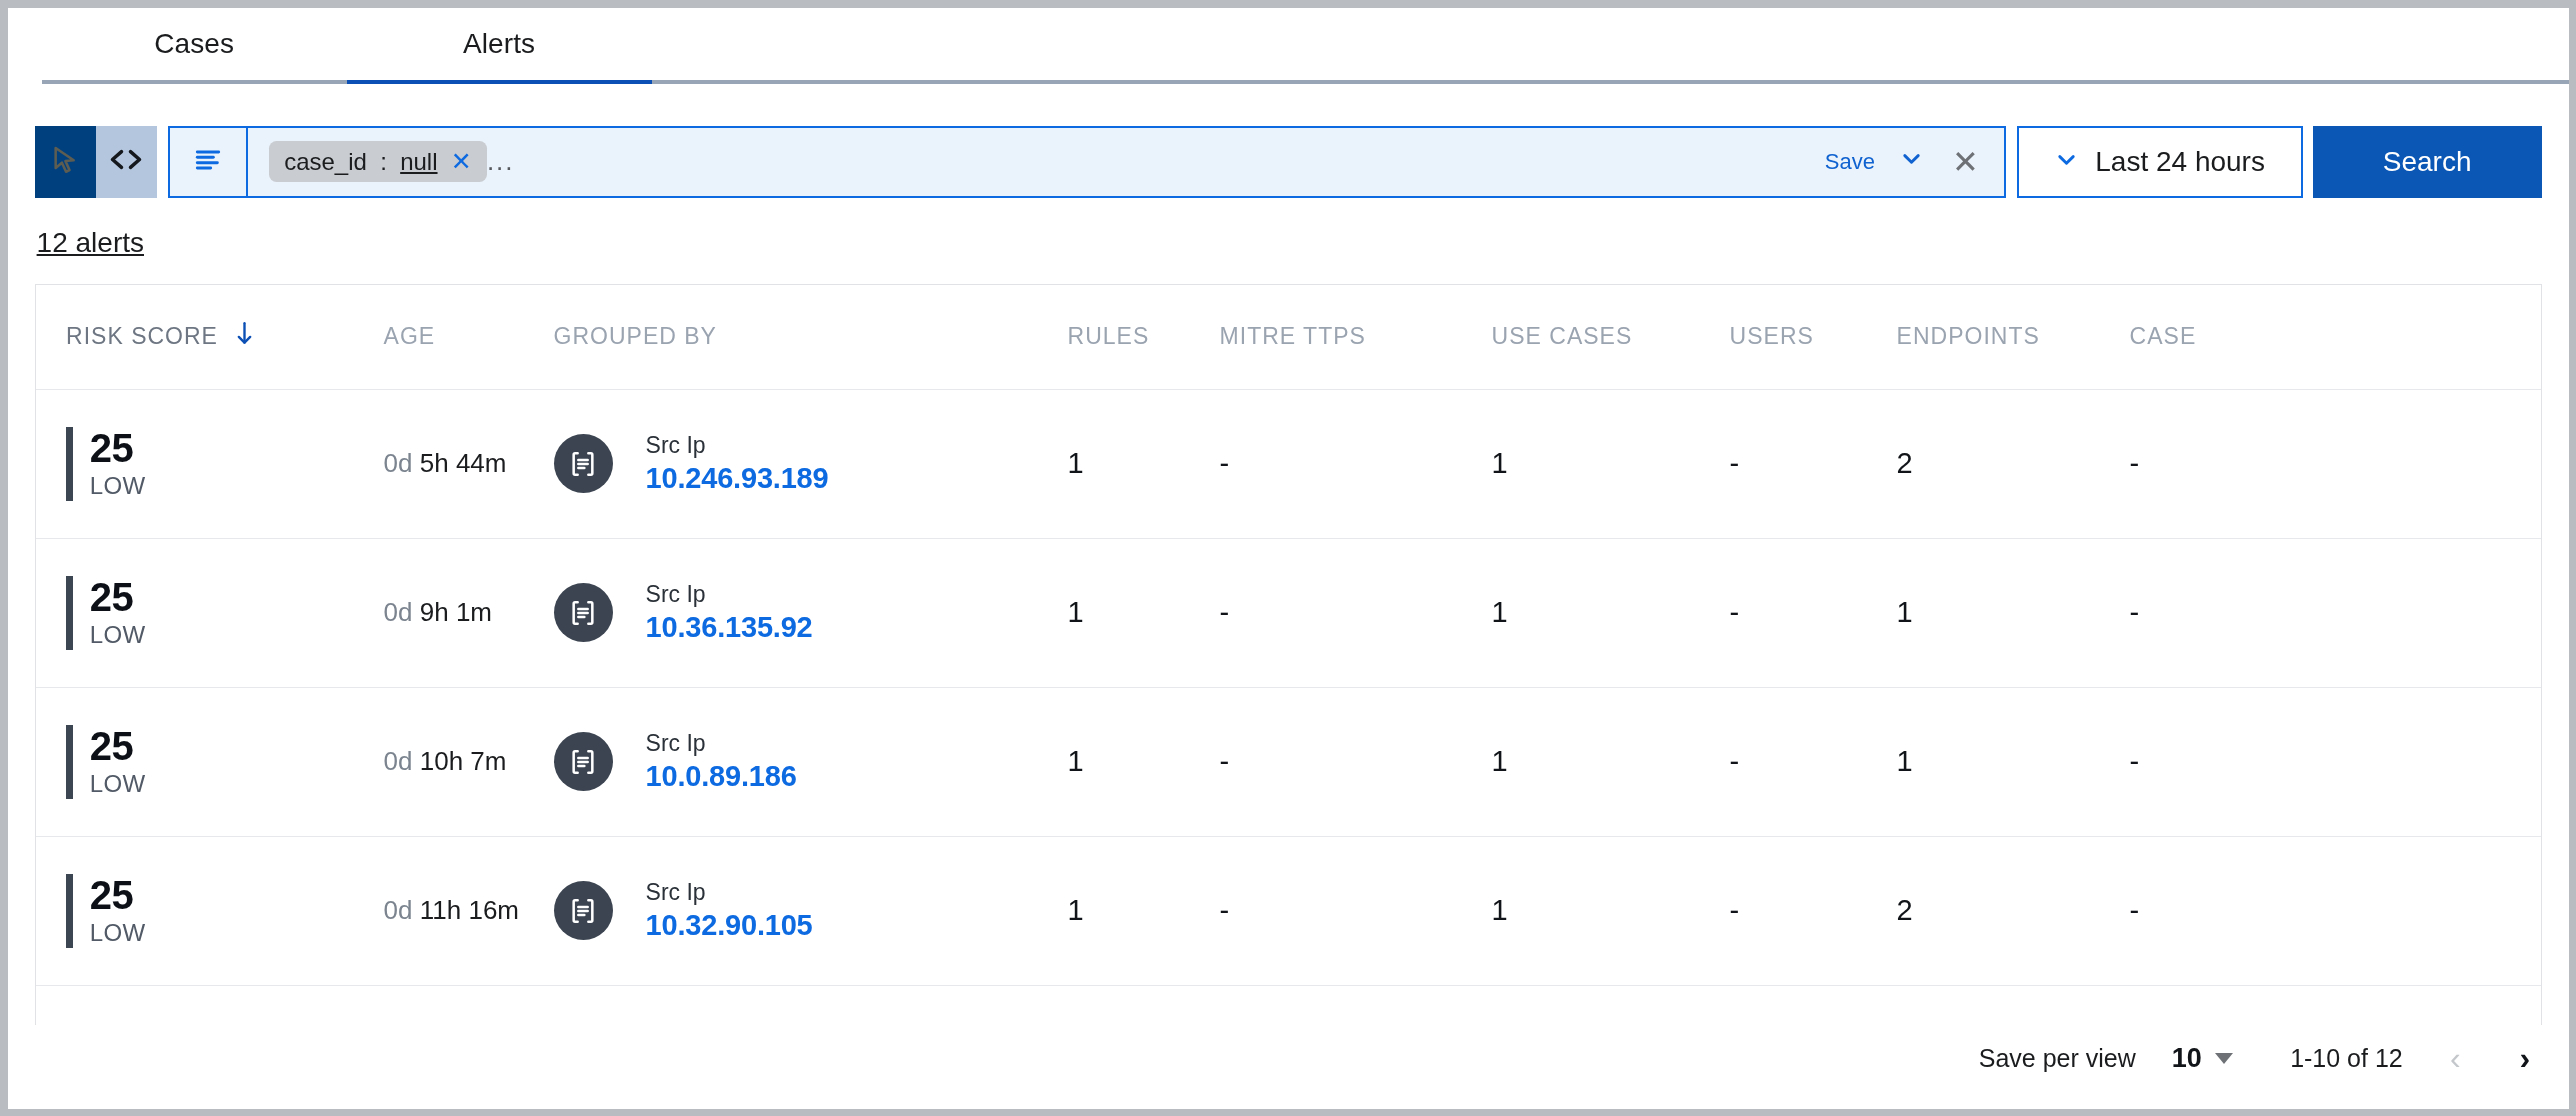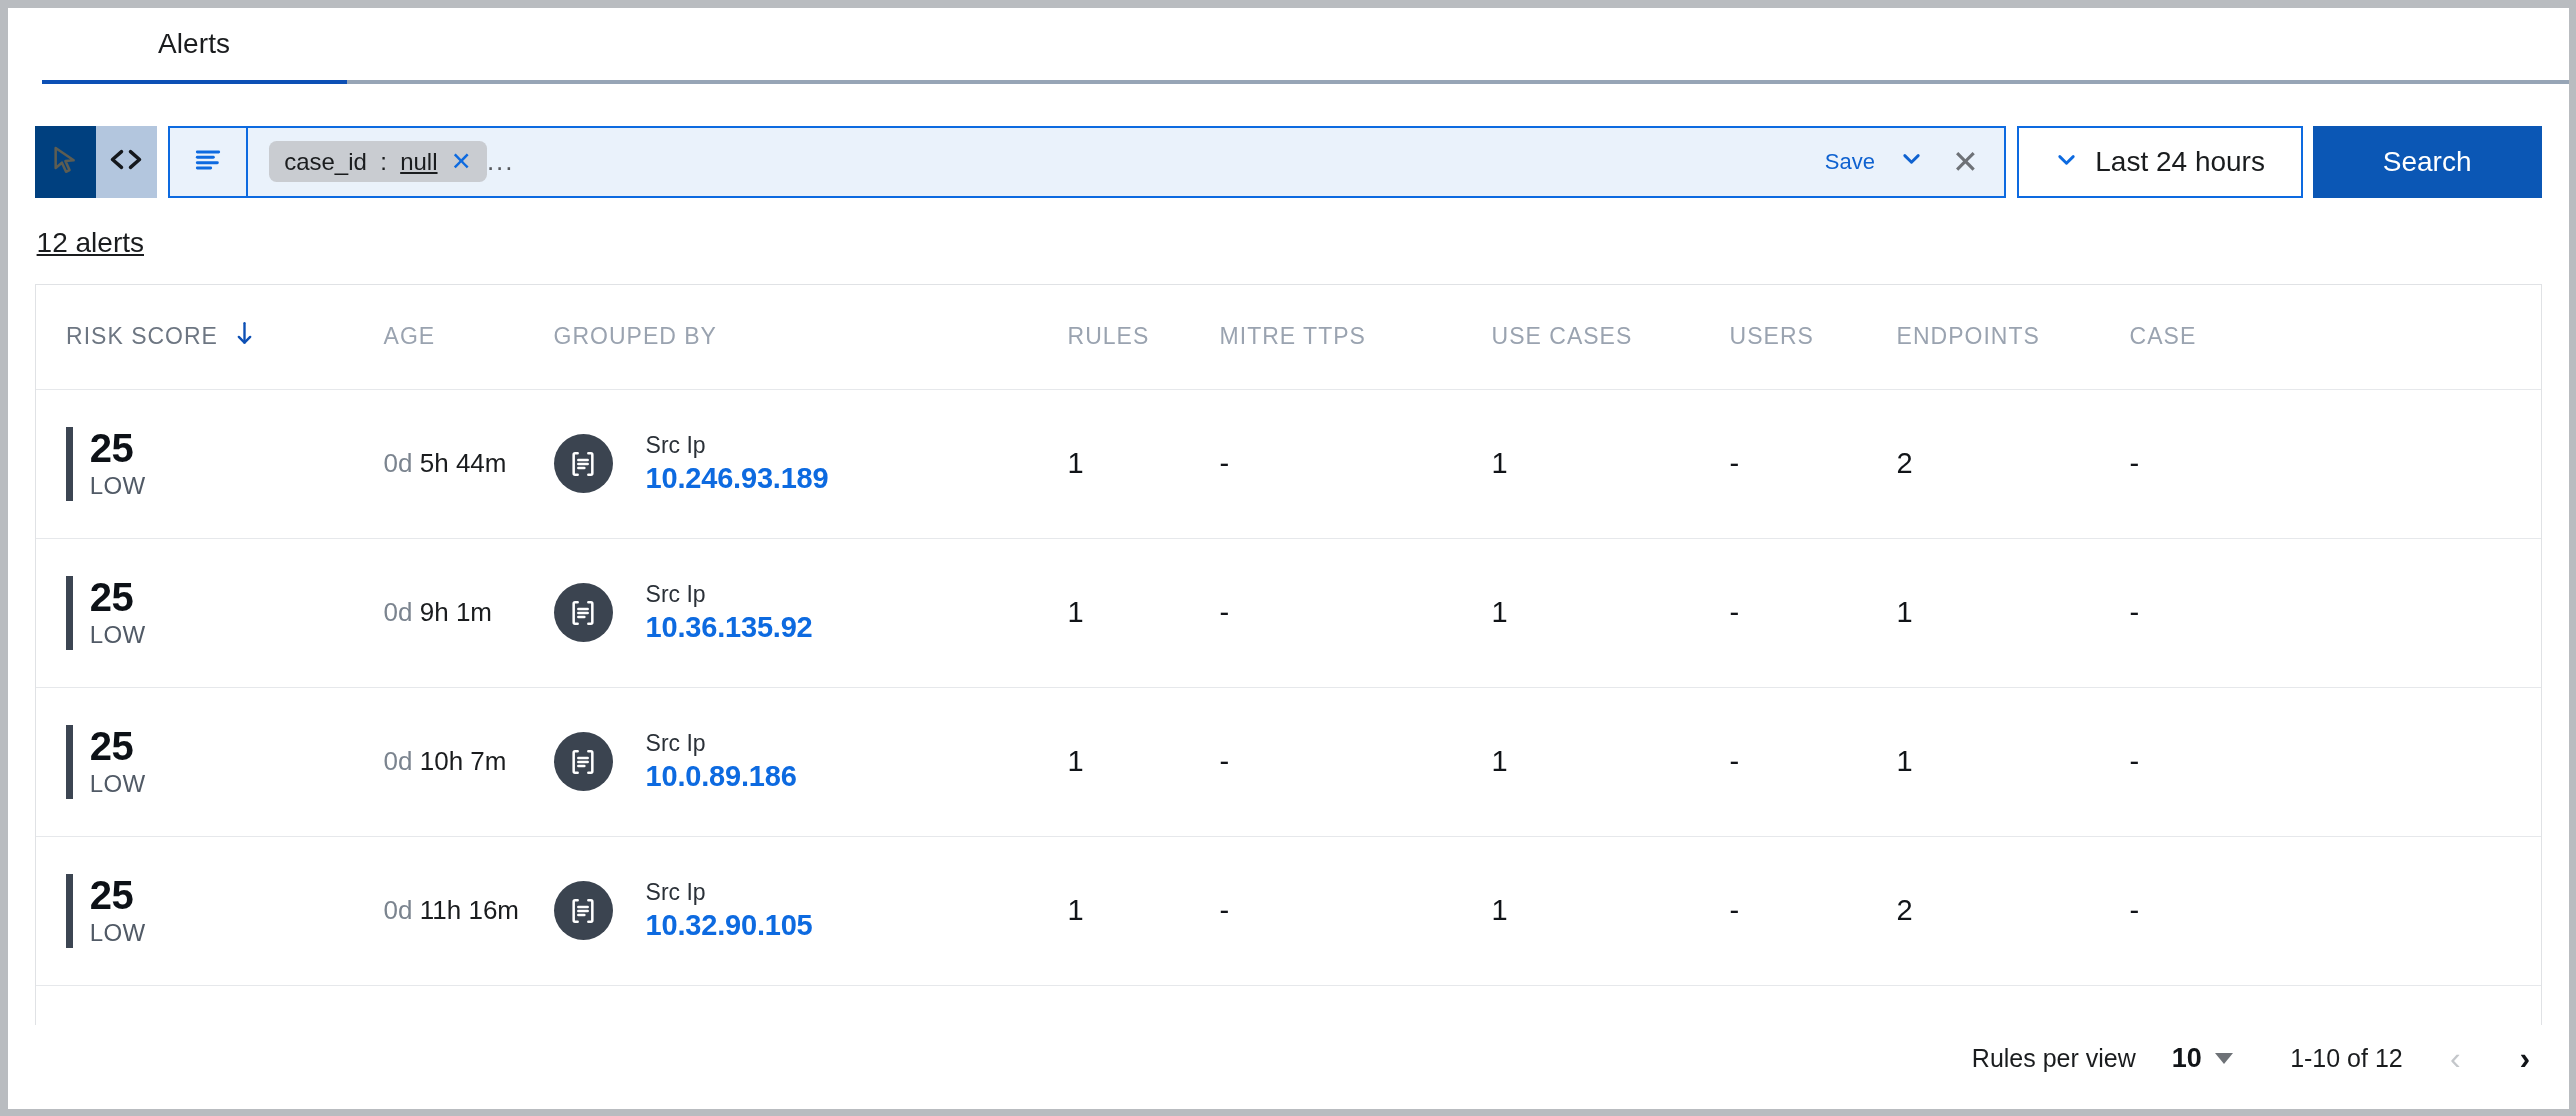--- a/index.html
+++ b/index.html
@@ -230,20 +230,23 @@
   .pg.disabled { color: #c4c7cb; cursor: default; }
   .pg.enabled  { color: #111418; font-weight: bold; }
 </style>
 </head>
 <body>
 
 <div class="window">
 
   <div class="tabbar">
     <div class="tabs">
+      <div class="tab">
+        <span>Cases</span>
+      </div>
       <div class="tab active">
         <span>Alerts</span>
       </div>
     </div>
     <div class="tabbar-spacer"></div>
   </div>
 
   <div class="searchrow">
 
     <div class="toggle-group">
@@ -473,21 +476,21 @@
           <div class="c-mitre dash">-</div>
           <div class="c-usecase num">1</div>
           <div class="c-users dash">-</div>
           <div class="c-end num">2</div>
           <div class="c-case dash">-</div>
         </div>
       </div>
   </div>
 
   <div class="footer">
-    <span class="rpv-label">Rules per view</span>
+    <span class="rpv-label">Save per view</span>
     <span class="rpv-sel">
       <span>10</span>
       <span class="caret-dn"></span>
     </span>
     <span class="range">1-10 of 12</span>
     <span class="pg disabled">‹</span>
     <span class="pg enabled">›</span>
   </div>
 
 </div>

